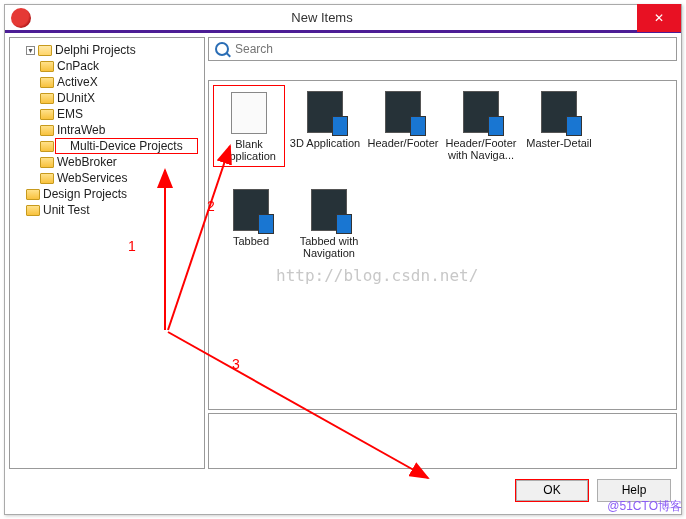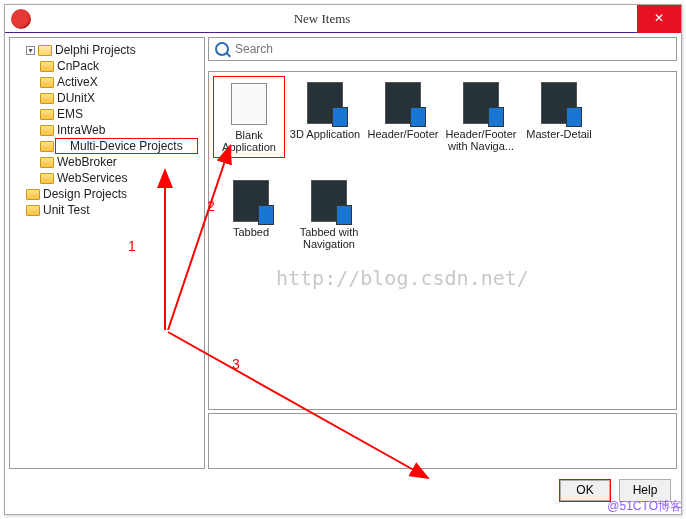--- a/index.html
+++ b/index.html
@@ -2,51 +2,51 @@
 <html><head>
 <meta charset="utf-8">
 <style>
   * { box-sizing: border-box; }
   body {
     margin: 0; padding: 4px; background: #fff;
     font-family: "Segoe UI", Tahoma, sans-serif; font-size: 12px;
     width: 686px; height: 519px; position: relative; color: #222;
   }
   .window { width: 678px; height: 511px; border: 1px solid #aaa; background: #fff; box-shadow: 1px 1px 3px rgba(0,0,0,.2); }
-  .titlebar { height: 28px; background: #fff; border-bottom: 1px solid #4c1d95; display:flex; align-items:center;font-family:Liberation Serif, serif; }
+  .titlebar { height: 28px; background: #fff; border-bottom: 3px solid #4c1d95; display:flex; align-items:center; }
   .app-icon { width: 20px; height: 20px; margin: 0 6px; background: radial-gradient(circle at 40% 40%, #e53935 55%, #b71c1c 70%); border-radius:50%; }
   .title { flex:1; text-align:center; font-size:13px; color:#333; margin-left:-30px; }
   .close-btn { width: 44px; height: 28px; background:#e81123; display:flex; align-items:center; justify-content:center; color:#fff; }
   .body { display:flex; height: 440px; }
   .tree { width: 196px; border:1px solid #999; margin:4px 3px 4px 4px; overflow:auto; background:#fff; padding:4px 2px; }
   .tree ul { list-style:none; margin:0; padding:0 0 0 14px; }
   .tree li { white-space:nowrap; padding:1px 0; display:flex; align-items:center; gap:3px; }
   .toggle { width:9px; height:9px; border:1px solid #888; font-size:8px; line-height:7px; text-align:center; color:#555; display:inline-block; }
   .folder { width:14px; height:11px; background:linear-gradient(#ffe18a,#f8c23d); border:1px solid #c79a1d; border-radius:1px; }
   .folder.open { background:linear-gradient(#ffe9a8,#ffd56a); }
   .highlight-red { border:1.5px solid #f00; padding:0 14px; margin:-1px -2px; }
   .right { flex:1; margin:4px 4px 4px 0; display:flex; flex-direction:column; }
-  .search { border:1px solid #999; height:24px; display:flex; align-items:center; padding:0 6px; gap:4px; margin-bottom:10px; }
+  .search { border:1px solid #999; height:24px; display:flex; align-items:center; padding:0 6px; gap:4px; margin-bottom:19px; }
   .search input { border:none; outline:none; flex:1; font-size:12px; }
   .mag { width:14px; height:14px; border:2px solid #2a6db5; border-radius:50%; position:relative; }
   .mag:after { content:""; position:absolute; width:5px; height:2px; background:#2a6db5; transform:rotate(45deg); bottom:-2px; right:-4px; }
   .gallery { flex:1; border:1px solid #999; padding:8px 6px; position:relative; overflow:hidden; }
   .items { display:flex; flex-wrap:wrap; gap:4px 6px; align-content:flex-start; }
   .item { width:72px; text-align:center; font-size:11px; cursor:pointer; }
   .item.sel { border:1.5px solid #f00; padding:4px 2px; margin:-4px -2px 16px -2px; }
   .thumb { width:36px; height:42px; margin:2px auto 4px; background:#263238; border:1px solid #555; position:relative; }
   .thumb:before { content:""; position:absolute; right:-6px; bottom:-4px; width:14px; height:18px; background:#1976d2; border:1px solid #333; }
   .thumb.blank { background:#fafafa; border:1px solid #888; }
   .thumb.blank:before { display:none; }
   .label { line-height:12px; word-wrap:break-word; }
   .preview { height:56px; border:1px solid #999; margin-top:3px; }
   .footer { height:34px; display:flex; justify-content:flex-end; align-items:center; gap:8px; padding:0 10px; }
-  button { width:52px; height:23px; background:#f0f0f0; border:1px solid #adadad; font-size:12px; cursor:pointer; }
+  button { width:74px; height:23px; background:#f0f0f0; border:1px solid #adadad; font-size:12px; cursor:pointer; }
   button.ok { border:1.5px solid #f00; outline:1px solid #adadad; outline-offset:-2px; }
-  .watermark { position:absolute; left:276px; top:266px; color:#c8c8c8; font-size:20px; font-family: monospace; }
+  .watermark { position:absolute; left:276px; top:266px; color:#c8c8c8; font-size:16px; font-family: monospace; }
   .credit { position:absolute; right:4px; bottom:4px; color:#8b5cf6; font-size:12px; }
   .anno { position:absolute; color:#f00; font-size:14px; pointer-events:none; }
   svg.arrows { position:absolute; left:0; top:0; pointer-events:none; }
 </style>
 </head>
 <body>
 
 <div class="window">
   <div class="titlebar">
     <div class="app-icon"></div>

